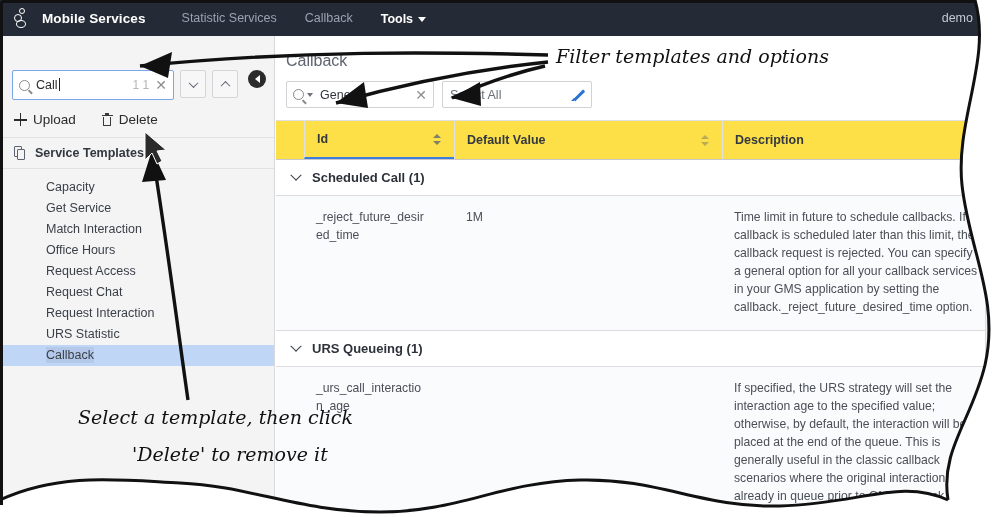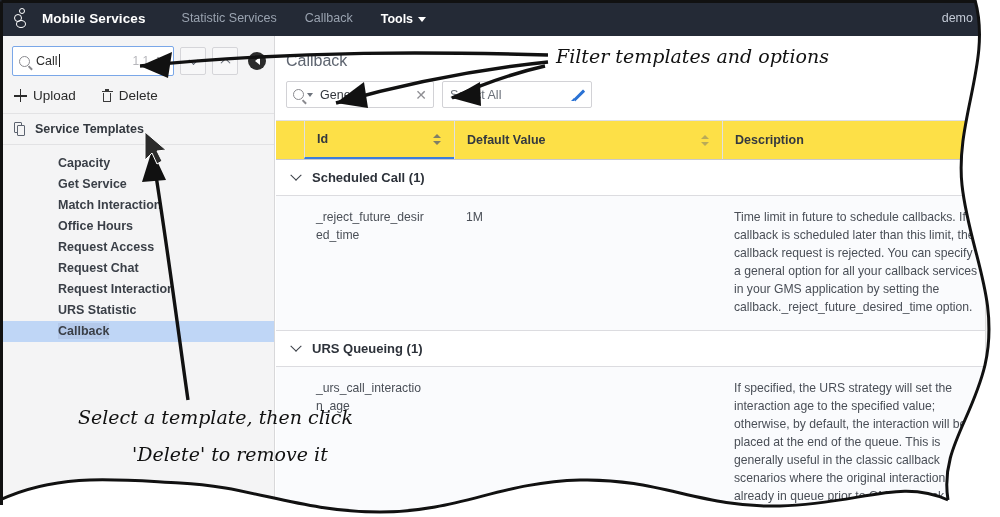--- a/index.html
+++ b/index.html
@@ -58,22 +58,22 @@
   }
 
   
   .leftpanel {
     position: absolute; left: 0; top: 36px;
     width: 275px; height: 481px;
     background: #f4f4f5;
     border-right: 1px solid #d8d8da;
   }
   .searchrow {
-    display: flex; align-items: center;
-    padding: 10px 8px 0 12px; gap: 6px;
+    display: flex; align-items: flex-start;
+    padding: 10px 8px 0 12px; gap: 6px; margin-top: 24px;
   }
   .searchbox {
     position: relative;
     width: 162px; height: 30px;
     background: #ffffff;
     border: 1.5px solid #7aa7e8;
     border-radius: 2px;
     display: flex; align-items: center;
     padding: 0 6px;
   }
@@ -167,23 +167,22 @@
   }
   .doc-icon .front {
     position: absolute; left: 3px; top: 3px; width: 8px; height: 11px;
     border: 1.4px solid #5c6370; border-radius: 1px; background: #f4f4f5;
   }
   .section-title { font-size: 12.5px; font-weight: bold; color: #33383f; }
 
   .tmpl-list { padding-top: 8px; }
   .tmpl-item {
     height: 21px; line-height: 21px;
-    padding-left: 58px; font-size: 12.5px; color: #3a3f47;
+    padding-left: 46px; font-size: 12.5px; color: #3a3f47;
     cursor: pointer;
-    font-weight: bold;
   }
   .tmpl-item.selected {
     background: #bfd6f6;
   }
   .tmpl-item.selected .sel-text {
     background: #b4c9ea; padding: 1px 0;
   }
 
   
   .rightpanel {

